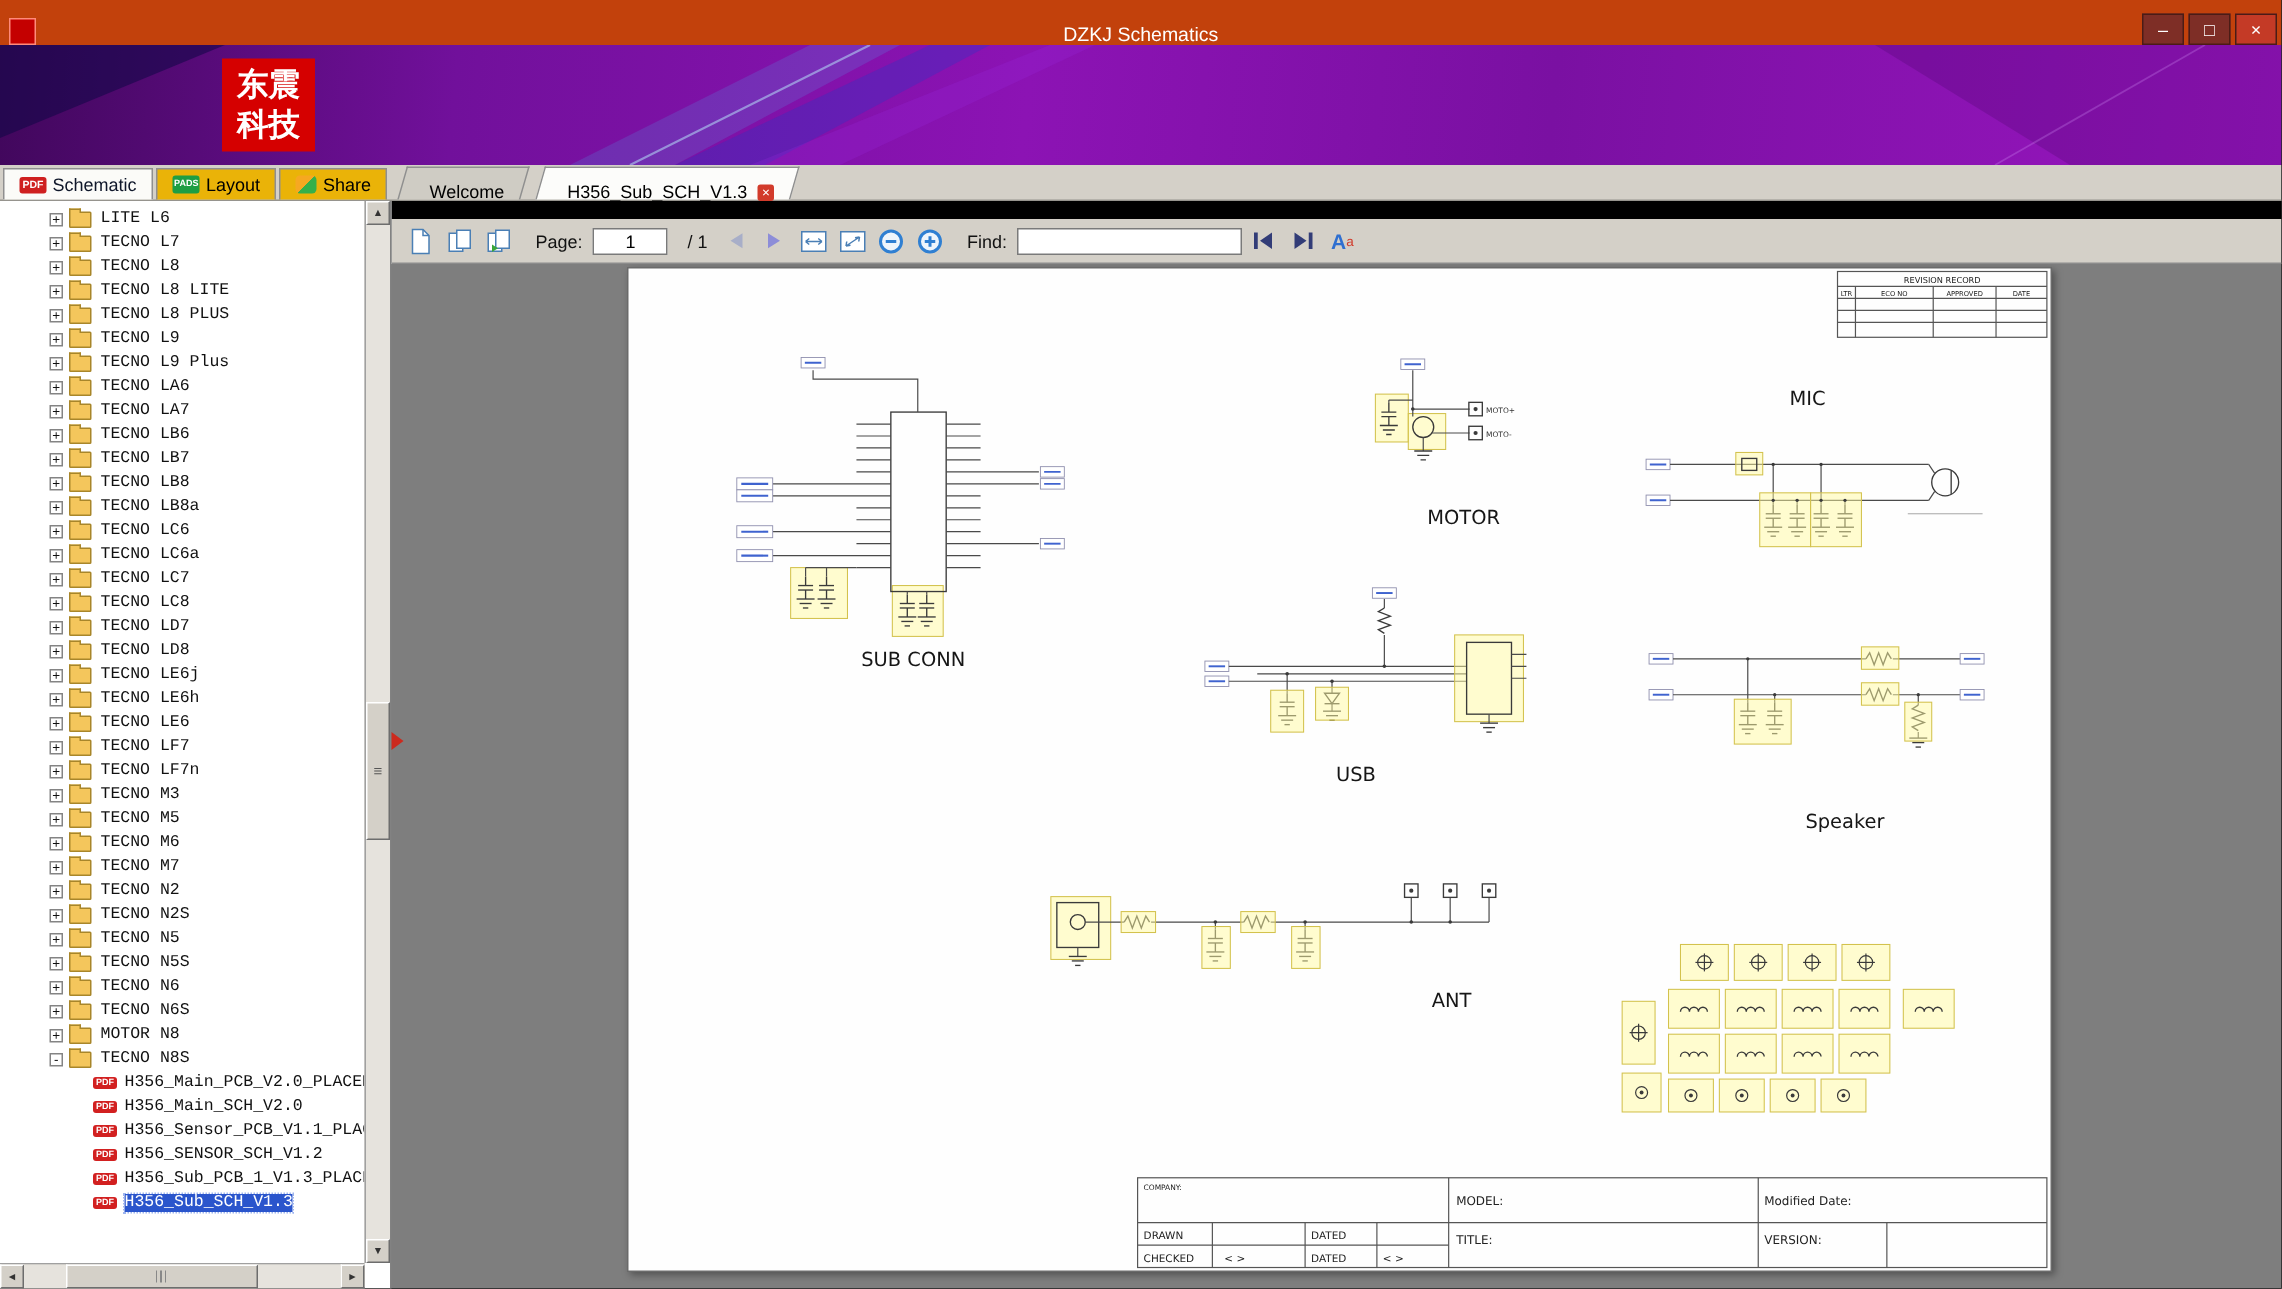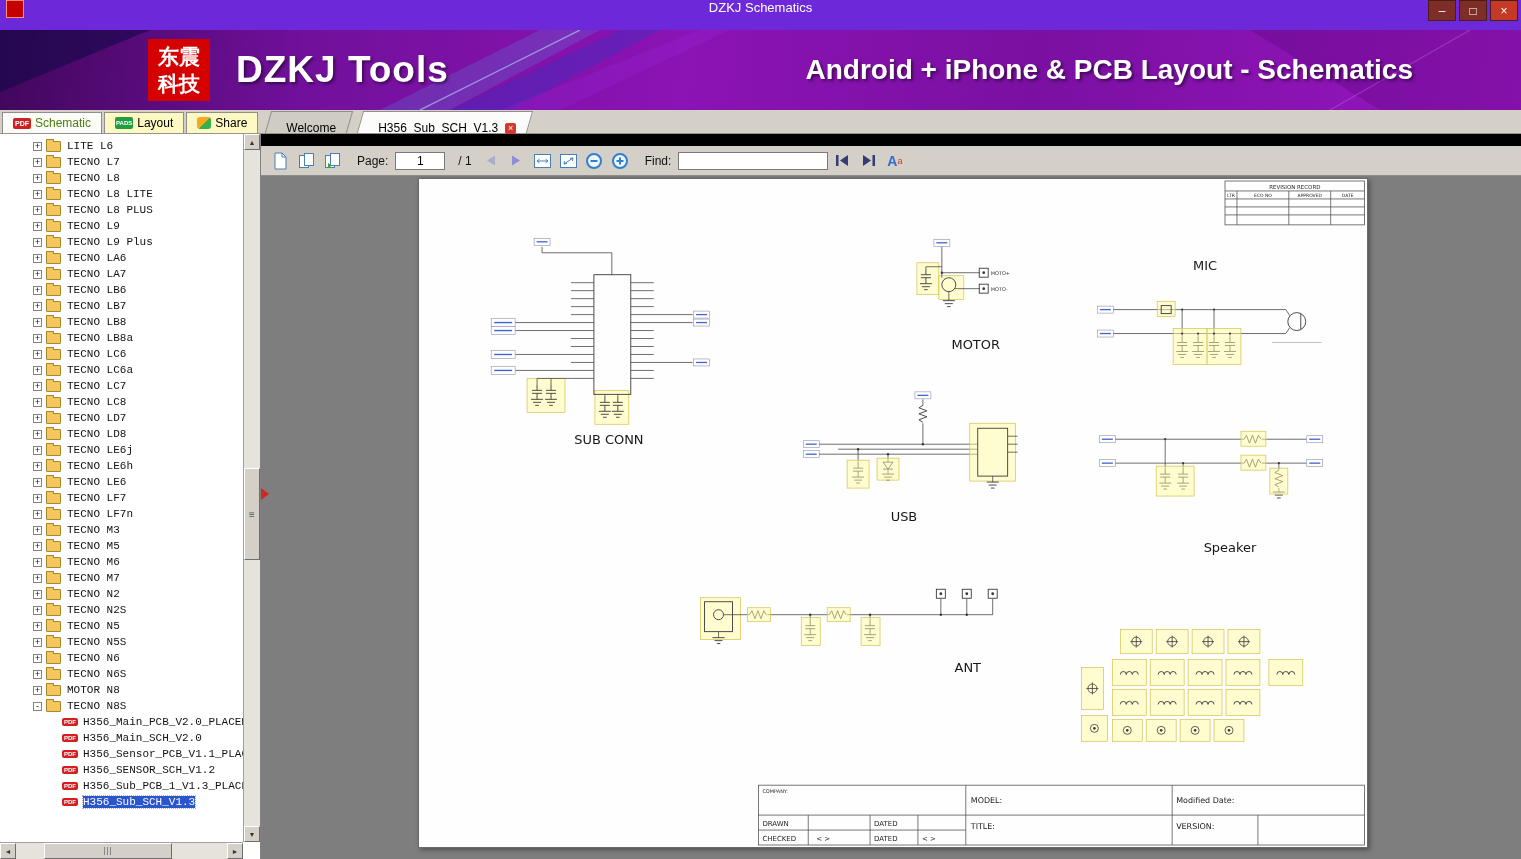--- a/index.html
+++ b/index.html
@@ -1,43 +1,43 @@
 <!DOCTYPE html>
 <html><head>
 <meta charset="utf-8">
 <style>
   * { margin:0; padding:0; box-sizing:border-box; }
   html,body { width:1521px; height:859px; overflow:hidden; font-family:"Liberation Sans", sans-serif; background:#000; }
   .app { width:1521px; height:859px; display:flex; flex-direction:column; position:relative; }
 
   
-  .titlebar { height:30px; background:#6d28d9; color:#fff; display:flex; align-items:flex-start; position:relative; flex:none; }
+  .titlebar { height:30px; background:#c2410c; color:#fff; display:flex; align-items:flex-end; position:relative; flex:none; }
   .app-icon { width:18px; height:18px; margin-left:6px; background:#c40000; border:1px solid #ff8a7a; z-index:1; }
   .win-title { position:absolute; left:0; right:0; text-align:center; font-size:13px; }
   .winbtns { margin-left:auto; display:flex; gap:3px; margin-right:3px; z-index:1; }
   .wbtn { width:28px; height:21px; display:flex; align-items:center; justify-content:center; font-size:12px; color:#fff;
           background:#7e2e26; border:1px solid #4a1c16; cursor:pointer; }
   .wbtn.close { background:#c43a26; }
 
   
   .banner { height:80px; background:linear-gradient(95deg,#41075c 0%,#71109b 20%,#8c13b4 45%,#7a10a2 68%,#9916c0 100%); position:relative; flex:none; overflow:hidden;padding-left:27px; }
   .bdeco { position:absolute; inset:0; width:100%; height:100%; }
   .logo { position:absolute; left:148px; top:9px; width:62px; height:62px; background:#d50000; color:#fff; font-weight:bold;
           font-size:21px; line-height:27px; text-align:center; padding-top:4px; z-index:1; }
   .brand { position:absolute; left:236px; top:50%; transform:translateY(-50%); font-size:37px; font-weight:800; color:#fff;
            letter-spacing:1px; text-shadow:2px 2px 3px rgba(0,0,0,.45); z-index:1; }
   .subtitle { position:absolute; right:108px; top:50%; transform:translateY(-50%); font-size:28px; font-weight:600; color:#fff;
               text-shadow:2px 2px 3px rgba(0,0,0,.5); z-index:1; }
 
   
   .tabbar { height:24px; background:#d4d0c8; display:flex; align-items:flex-end; border-bottom:1px solid #96948e; flex:none; }
   .apptab { height:21px; display:flex; align-items:center; gap:4px; padding:0 10px; border:1px solid #8f8f8f; border-bottom:none;
-            background:#fef9c3; font-size:12px; margin-left:2px; cursor:pointer; }
+            background:#eab308; font-size:12px; margin-left:2px; cursor:pointer; }
   .apptab.active { background:#fbfbf8; }
-  .apptab.active .apptab-label { color:#4d7c0f; }
+  .apptab.active .apptab-label { color:#0f172a; }
   .pdfbadge { background:#cf2020; color:#fff; font-size:7px; font-weight:bold; padding:2px 2px; border-radius:2px; }
   .padsbadge { background:#1e9e43; color:#fff; font-size:6px; font-weight:bold; padding:3px 1px; border-radius:2px; }
   .shareicon { width:14px; height:12px; background:linear-gradient(135deg,#f6a821 50%,#35b04a 50%); border-radius:3px; }
   .doctab { height:22px; margin-left:10px; position:relative; padding:0 14px 0 18px; display:flex; align-items:center; font-size:12px; cursor:pointer; }
   .doctab::before { content:""; position:absolute; inset:0; background:#cfccc4; border:1px solid #8f8f8f; border-bottom:none; transform:skewX(-16deg); }
   .doctab.activedoc::before { background:#fcfcfa; }
   .doctab > span { position:relative;margin-top:12px; }
   .tabclose { margin-left:7px; background:#d23b2b; color:#fff; width:11px; height:11px; line-height:11px; text-align:center;
               font-size:9px; border-radius:2px; cursor:pointer; }
 
@@ -124,22 +124,20 @@
       <polygon points="450,80 620,0 660,0 510,80" fill="rgba(20,60,200,0.28)"></polygon>
       <polygon points="500,80 700,0 730,0 560,80" fill="rgba(150,40,220,0.25)"></polygon>
       <polygon points="1250,0 1521,0 1521,80 1380,80" fill="rgba(60,0,90,0.22)"></polygon>
       <line x1="420" y1="80" x2="580" y2="0" stroke="rgba(190,240,255,0.5)" stroke-width="1.5"></line>
       <line x1="1330" y1="80" x2="1470" y2="0" stroke="rgba(220,160,255,0.25)" stroke-width="1.2"></line>
     </svg>
     <div class="logo">
       <div>东震</div>
       <div>科技</div>
     </div>
-    <div class="brand">DZKJ Tools</div>
-    <div class="subtitle">Android + iPhone &amp; PCB Layout - Schematics</div>
   </div>
 
   <div class="tabbar">
     <div class="apptab active">
       <span class="pdfbadge">PDF</span>
       <span class="apptab-label">Schematic</span>
     </div>
     <div class="apptab">
       <span class="padsbadge">PADS</span>
       <span class="apptab-label">Layout</span>

